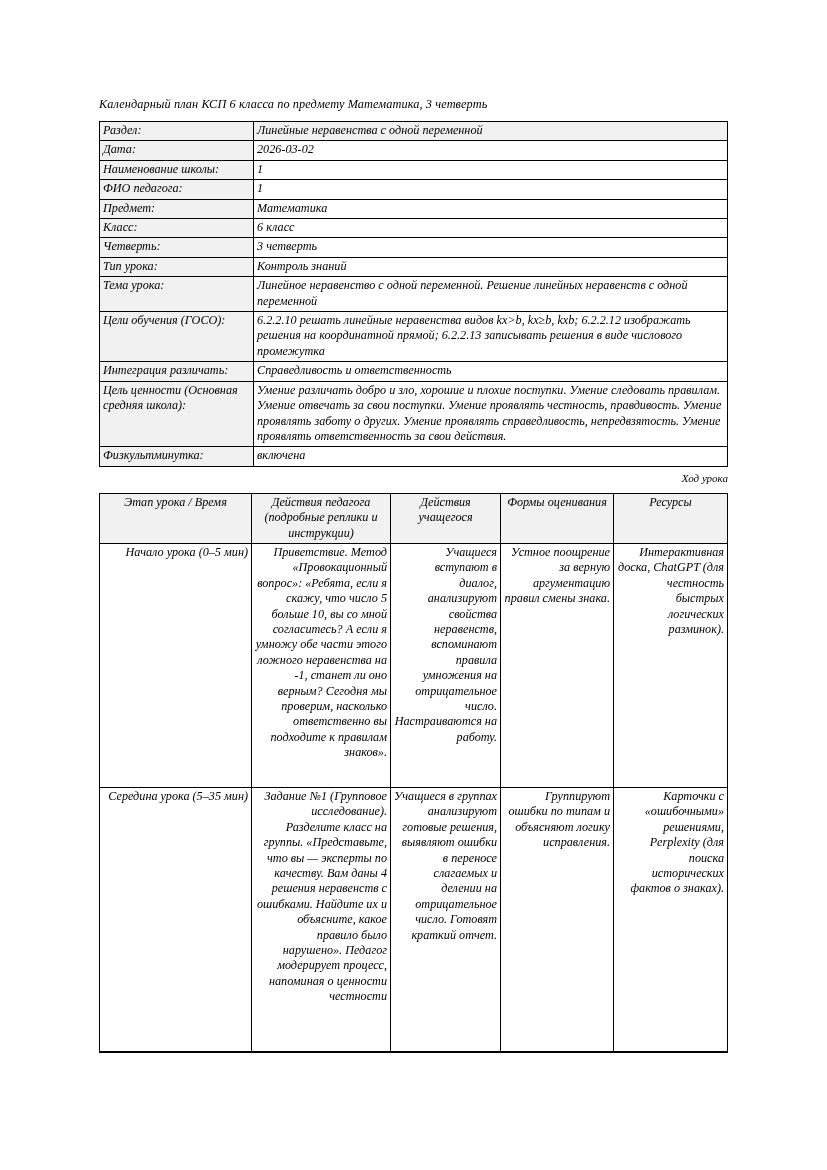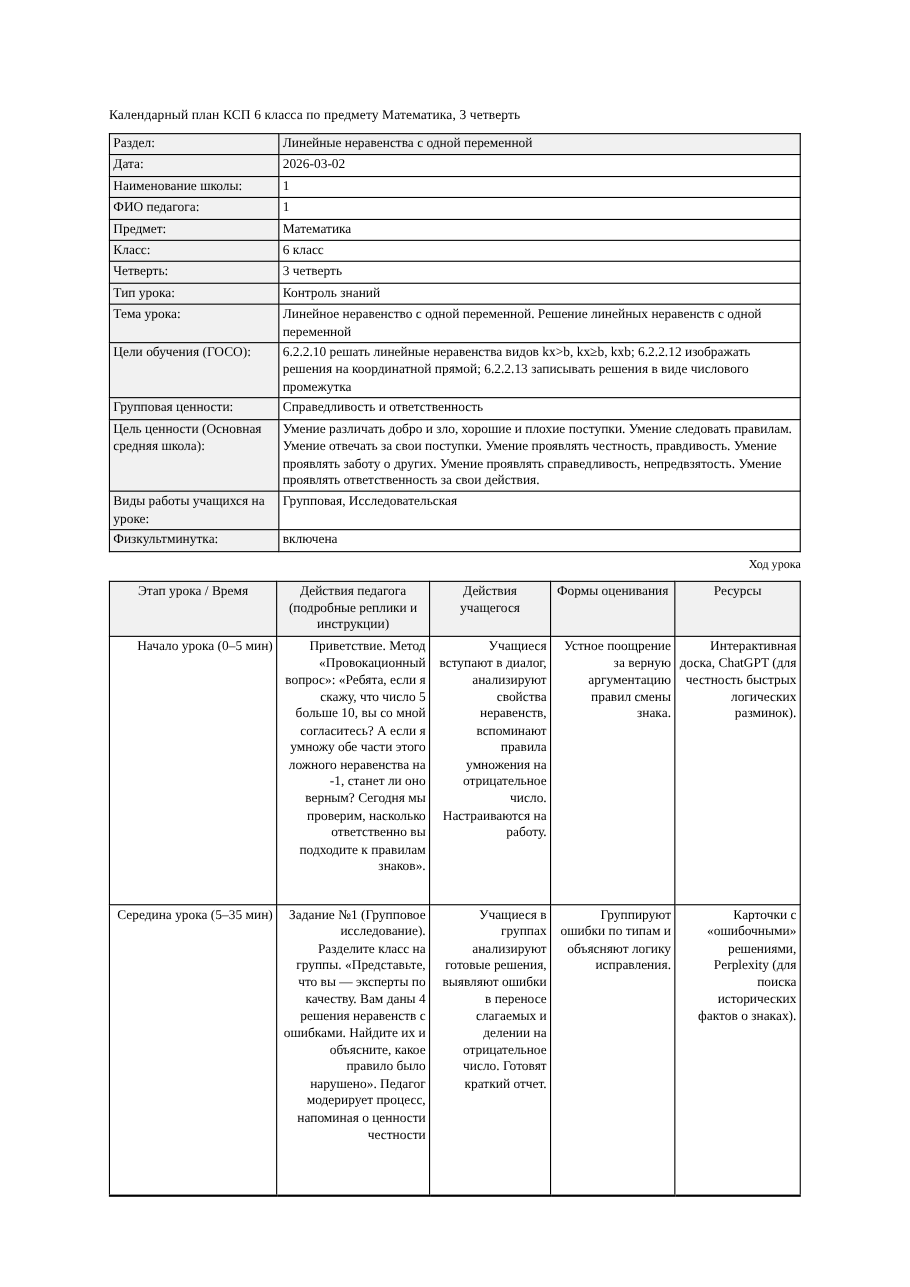--- a/index.html
+++ b/index.html
@@ -14,20 +14,21 @@
     color: #000000;
     overflow: hidden;
   }
   .page {
     position: relative;
     width: 827px;
     height: 974px;
     background: #ffffff;
     box-sizing: border-box;
     padding: 96px 99px 0 99px;
+    font-style: italic;
   }
   .doc-title {
     font-size: 12.3px;
     line-height: 16px;
     margin: 0 0 9px 0;
     letter-spacing: 0.1px;
   }
   .section-label {
     font-size: 11px;
     line-height: 16px;
@@ -135,30 +136,26 @@
         </tr>
         <tr>
           <td class="lbl">Тема урока:</td>
           <td class="val">Линейное неравенство с одной переменной. Решение линейных неравенств с одной переменной</td>
         </tr>
         <tr>
           <td class="lbl">Цели обучения (ГОСО):</td>
           <td class="val">6.2.2.10 решать линейные неравенства видов kx&gt;b, kx≥b, kxb; 6.2.2.12 изображать решения на координатной прямой; 6.2.2.13 записывать решения в виде числового промежутка</td>
         </tr>
         <tr>
-          <td class="lbl">Групповая ценности:</td>
+          <td class="lbl">Интеграция различать:</td>
           <td class="val">Справедливость и ответственность</td>
         </tr>
         <tr>
           <td class="lbl">Цель ценности (Основная средняя школа):</td>
           <td class="val">Умение различать добро и зло, хорошие и плохие поступки. Умение следовать правилам. Умение отвечать за свои поступки. Умение проявлять честность, правдивость. Умение проявлять заботу о других. Умение проявлять справедливость, непредвзятость. Умение проявлять ответственность за свои действия.</td>
-        </tr>
-        <tr>
-          <td class="lbl">Виды работы учащихся на уроке:</td>
-          <td class="val">Групповая, Исследовательская</td>
         </tr>
         <tr>
           <td class="lbl">Физкультминутка:</td>
           <td class="val">включена</td>
         </tr>
       </tbody>
   </table>
 
   <div class="section-label">Ход урока</div>
 

